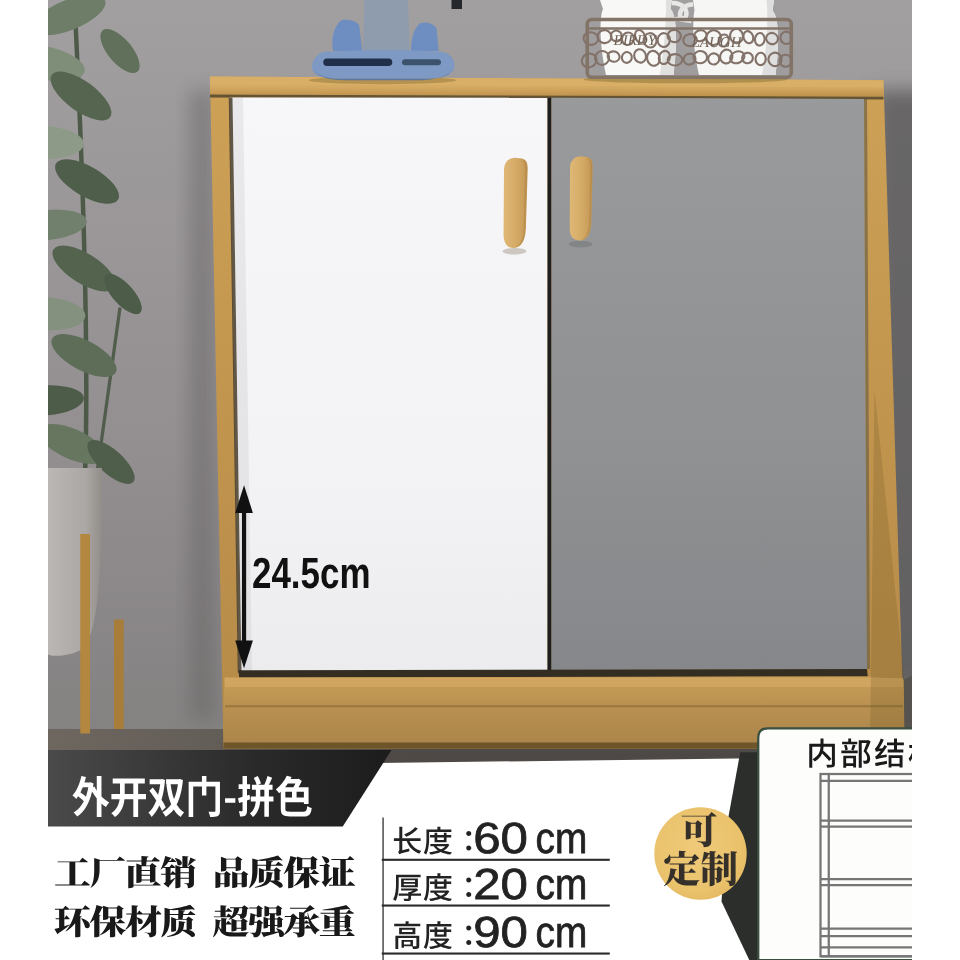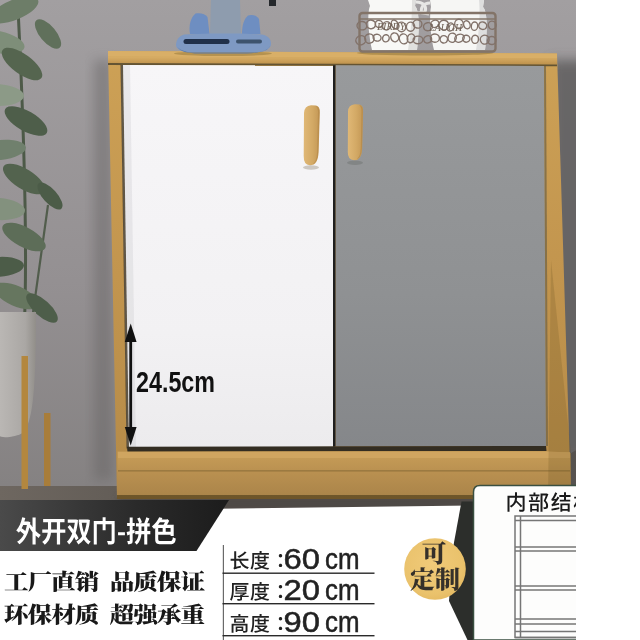--- a/index.html
+++ b/index.html
@@ -1,15 +1,15 @@
 <!DOCTYPE html>
 <html><head><meta charset="utf-8"><title>shoe cabinet</title>
 <style>
 html,body{margin:0;padding:0;background:#fff;}
-#page{width:576px;height:640px;position:relative;overflow:hidden;font-family:"Liberation Sans",sans-serif;}
+#page{width:576px;height:640px;position:relative;overflow:hidden;font-family:"Liberation Sans",sans-serif;margin-left:32px;}
 </style></head>
 <body>
 <div id="page">
 <svg width="640" height="640" viewBox="0 0 640 640">
 
 <defs>
 <linearGradient id="wall" x1="0" y1="0" x2="0" y2="1">
  <stop offset="0" stop-color="#a29fa1"></stop>
           <stop offset="0.55" stop-color="#949092"></stop>
           <stop offset="1" stop-color="#838080"></stop>

